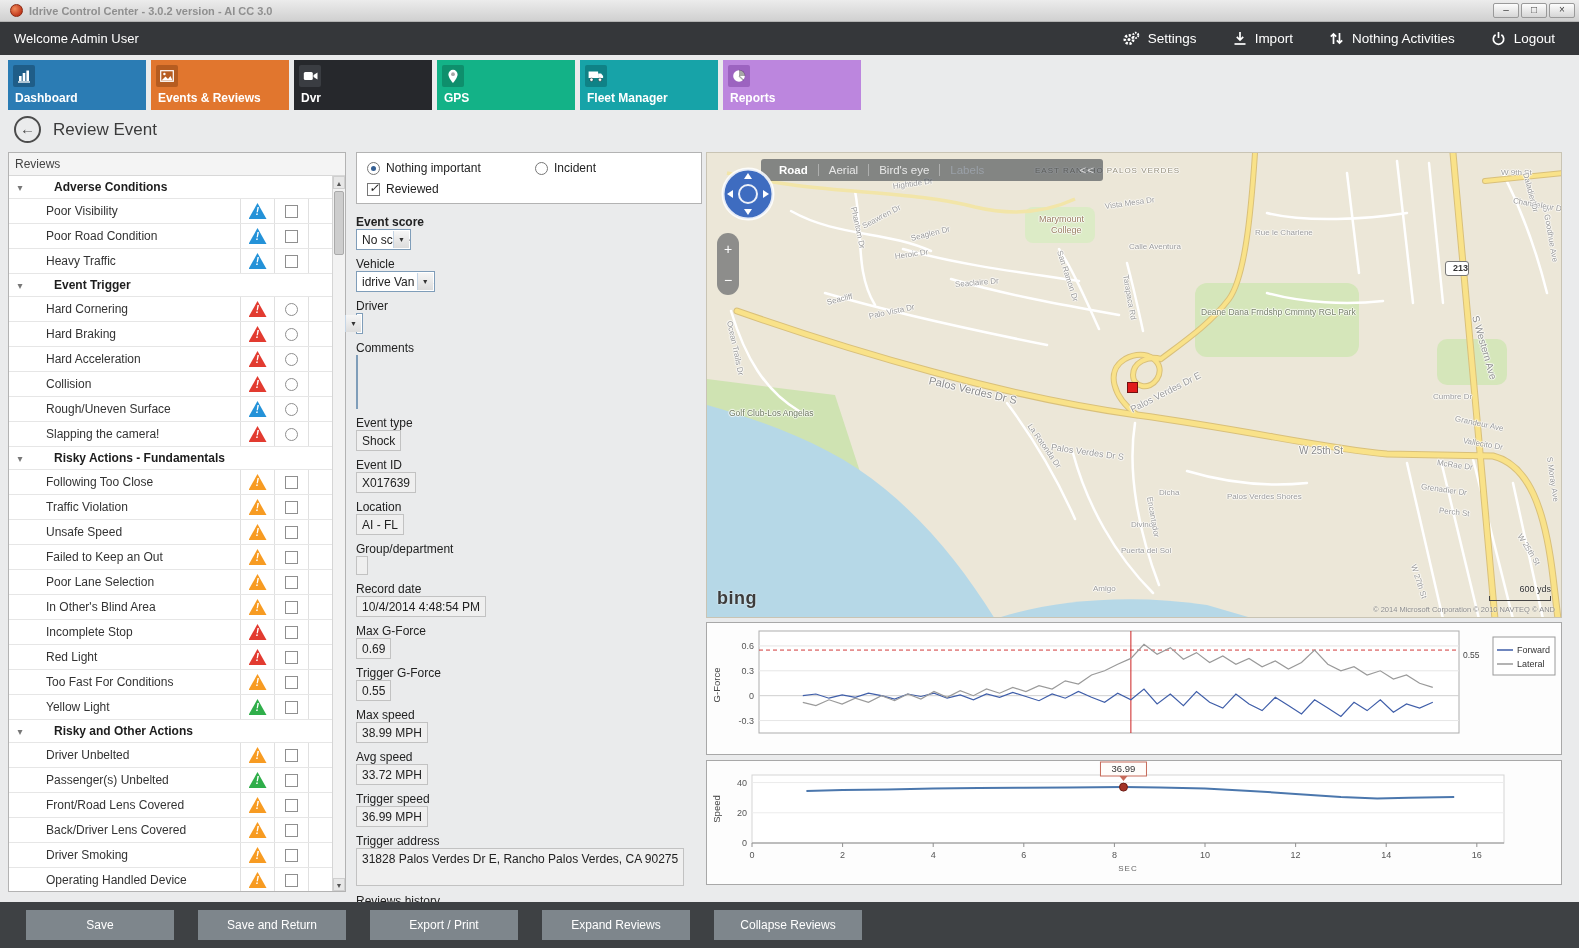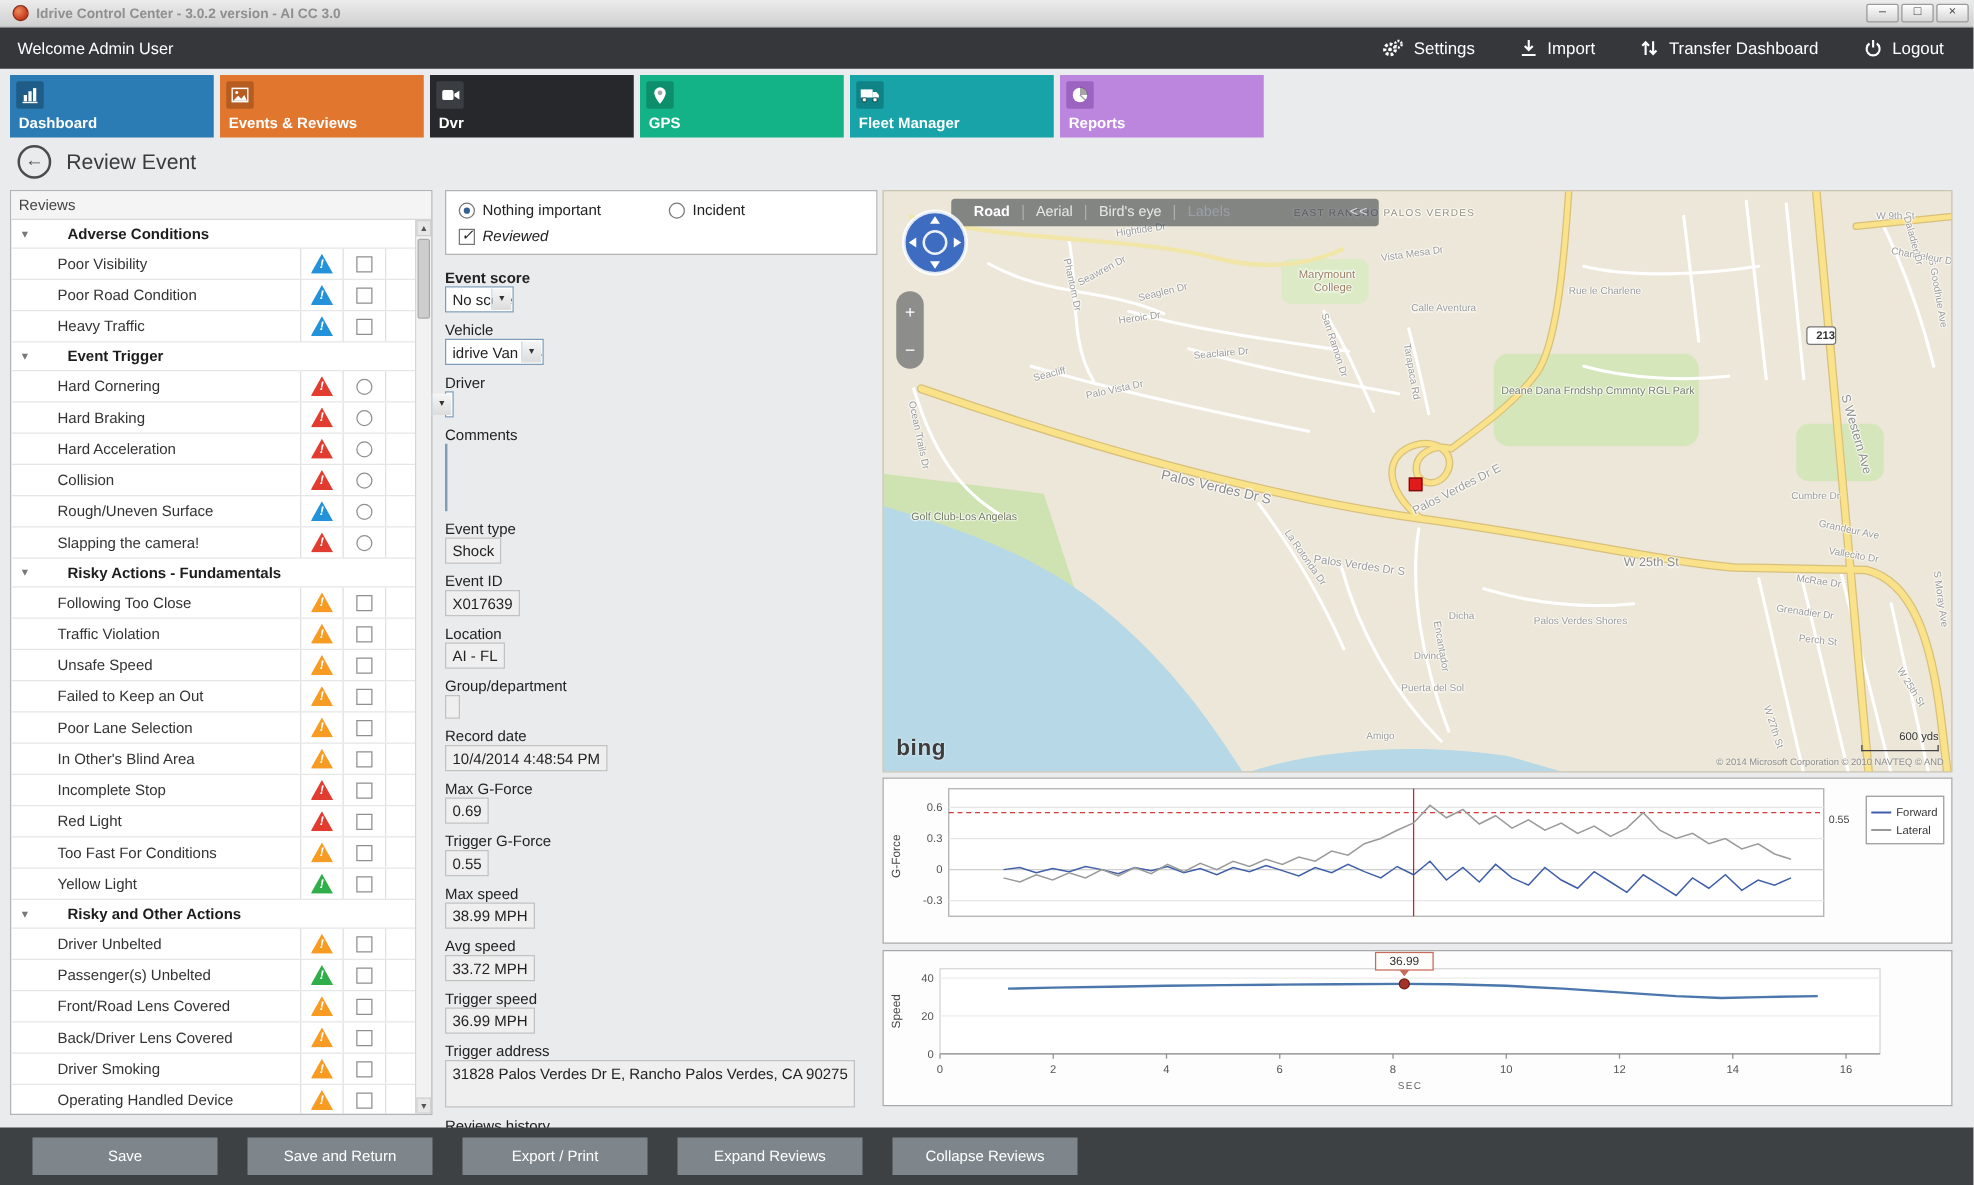--- a/index.html
+++ b/index.html
@@ -23,21 +23,21 @@
   
   .topbar { position:absolute; top:22px; left:0; width:100%; height:33px; background:#35373a;
     display:flex; align-items:center; color:#fff; padding:0 14px; }
   .welcome { font-size:13px; }
   .topbar-actions { margin-left:auto; display:flex; gap:36px; align-items:center; padding-right:10px; }
   .tb-action { display:flex; gap:8px; align-items:center; font-size:13.5px; cursor:pointer; }
   .tb-icon { display:flex; align-items:center; }
 
   
   .navtabs { position:absolute; top:60px; left:8px; display:flex; gap:5px; }
-  .tab { width:163px; height:50px; position:relative; color:#fff; cursor:pointer; }
+  .tab { width:138px; height:50px; position:relative; color:#fff; cursor:pointer; }
   .tab-icon { position:absolute; left:5px; top:5px; width:22px; height:22px; border-radius:2px;
     display:flex; align-items:center; justify-content:center; }
   .tab-label { position:absolute; left:7px; bottom:5px; font-size:12px; font-weight:bold; white-space:nowrap; }
 
   
   .pagehead { position:absolute; top:116px; left:14px; display:flex; align-items:center; gap:12px; }
   .back-btn { width:27px; height:27px; border-radius:50%; border:2px solid #4c4c4c; color:#4c4c4c;
     font-size:15px; text-align:center; line-height:22px; cursor:pointer; background:#fff0; }
   .page-title { font-size:17px; color:#3b3b3b; }
 
@@ -71,21 +71,21 @@
   .sb-btn { height:13px; font-size:7px; color:#555; text-align:center; line-height:13px;
     background:#e7e7e7; border:1px solid #cfcfcf; cursor:pointer; }
   .sb-track { flex:1; position:relative; }
   .sb-thumb { position:absolute; top:2px; left:1px; right:1px; height:64px; background:#cdcdcd;
     border:1px solid #aaa; border-radius:2px; cursor:pointer; }
 
   
   .form-col { position:absolute; left:356px; top:152px; width:346px; }
   .class-box { background:#fff; border:1px solid #b3b3b3; padding:8px 10px 7px; margin-bottom:8px; }
   .opt-row { display:flex; margin-bottom:7px; }
-  .opt-row:last-child { margin-bottom:0;font-style:italic; }
+  .opt-row:last-child { margin-bottom:0; }
   .opt { display:flex; align-items:center; gap:6px; font-size:12px; color:#222; }
   .opt.first { width:168px; }
   .rdot { width:13px; height:13px; border:1px solid #777; border-radius:50%; position:relative; background:#fff; cursor:pointer; }
   .rdot.on::after { content:""; position:absolute; inset:3px; background:#355f93; border-radius:50%; }
   .cbx { width:13px; height:13px; border:1px solid #777; background:#fff; position:relative; cursor:pointer; }
   .cbx.on::after { content:"✓"; position:absolute; top:-3px; left:1px; font-size:12px; color:#222; }
   .frow { display:flex; margin-bottom:4px; align-items:flex-start;flex-direction:column; }
   .flabel { width:95px; font-size:12px; color:#222; padding-top:3px; flex:none; }
   .flabel.bold { font-weight:bold; }
   .fctl { flex:1; }
@@ -192,21 +192,21 @@
           </span>
           <span>Import</span>
         </div>
         <div class="tb-action">
           <span class="tb-icon">
             <svg width="15" height="15" viewBox="0 0 15 15">
               <path d="M4.5 13V3M1.8 5.6L4.5 2.9 7.2 5.6" fill="none" stroke="#fff" stroke-width="1.7"></path>
               <path d="M10.5 2v10M7.8 9.4l2.7 2.7 2.7-2.7" fill="none" stroke="#fff" stroke-width="1.7"></path>
             </svg>
           </span>
-          <span>Transfer Dashboard</span>
+          <span>Nothing Activities</span>
         </div>
         <div class="tb-action">
           <span class="tb-icon">
             <svg width="15" height="15" viewBox="0 0 15 15">
               <path d="M4.6 3.8a5.2 5.2 0 1 0 5.8 0" fill="none" stroke="#fff" stroke-width="1.7"></path>
               <path d="M7.5 1v6" stroke="#fff" stroke-width="1.7"></path>
             </svg>
           </span>
           <span>Logout</span>
         </div>

